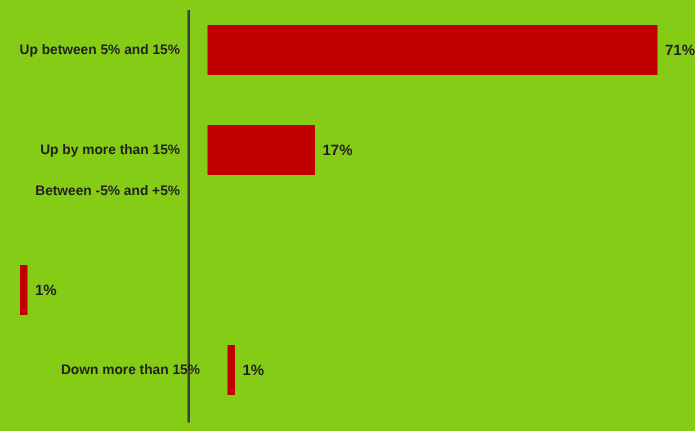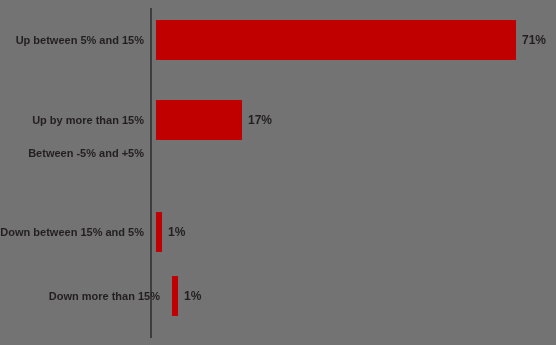--- a/index.html
+++ b/index.html
@@ -7,21 +7,21 @@
     padding: 0;
     background: #ffffff;
   }
   body {
     font-family: "Liberation Sans", sans-serif;
   }
   #chart-root {
     position: relative;
     width: 556px;
     height: 345px;
-    background: #737373;
+    background: #84cc16;
     overflow: hidden;
   }
   
   #axis-line {
     position: absolute;
     left: 150px;
     top: 8px;
     width: 2px;
     height: 330px;
     background: #3d3d3d;
@@ -43,21 +43,21 @@
     font-weight: bold;
     color: #231f20;
     line-height: 13px;
     white-space: nowrap;
     letter-spacing: 0px;
   }
   .bar-track {
     position: relative;
     flex: 1 1 auto;
     height: 40px;
-    margin-left: 6px;
+    margin-left: 16px;
     display: flex;
     align-items: center;
   }
   .bar {
     height: 40px;
     background: #c00000;
     flex: 0 0 auto;
   }
   .value-label {
     font-size: 12px;
@@ -88,21 +88,20 @@
       <div class="bar" style="width:86px;"></div>
       <div class="value-label">17%</div>
     </div>
   </div>
 
   <div class="bar-row" style="top:133px;">
     <div class="cat-label">Between -5% and +5%</div>
   </div>
 
   <div class="bar-row" style="top:212px;">
-    <div class="cat-label">Down between 15% and 5%</div>
     <div class="bar-track">
       <div class="bar" style="width:6px;"></div>
       <div class="value-label">1%</div>
     </div>
   </div>
 
   <div class="bar-row" style="top:276px;padding-left:16px;">
     <div class="cat-label">Down more than 15%</div>
     <div class="bar-track">
       <div class="bar" style="width:6px;"></div>

